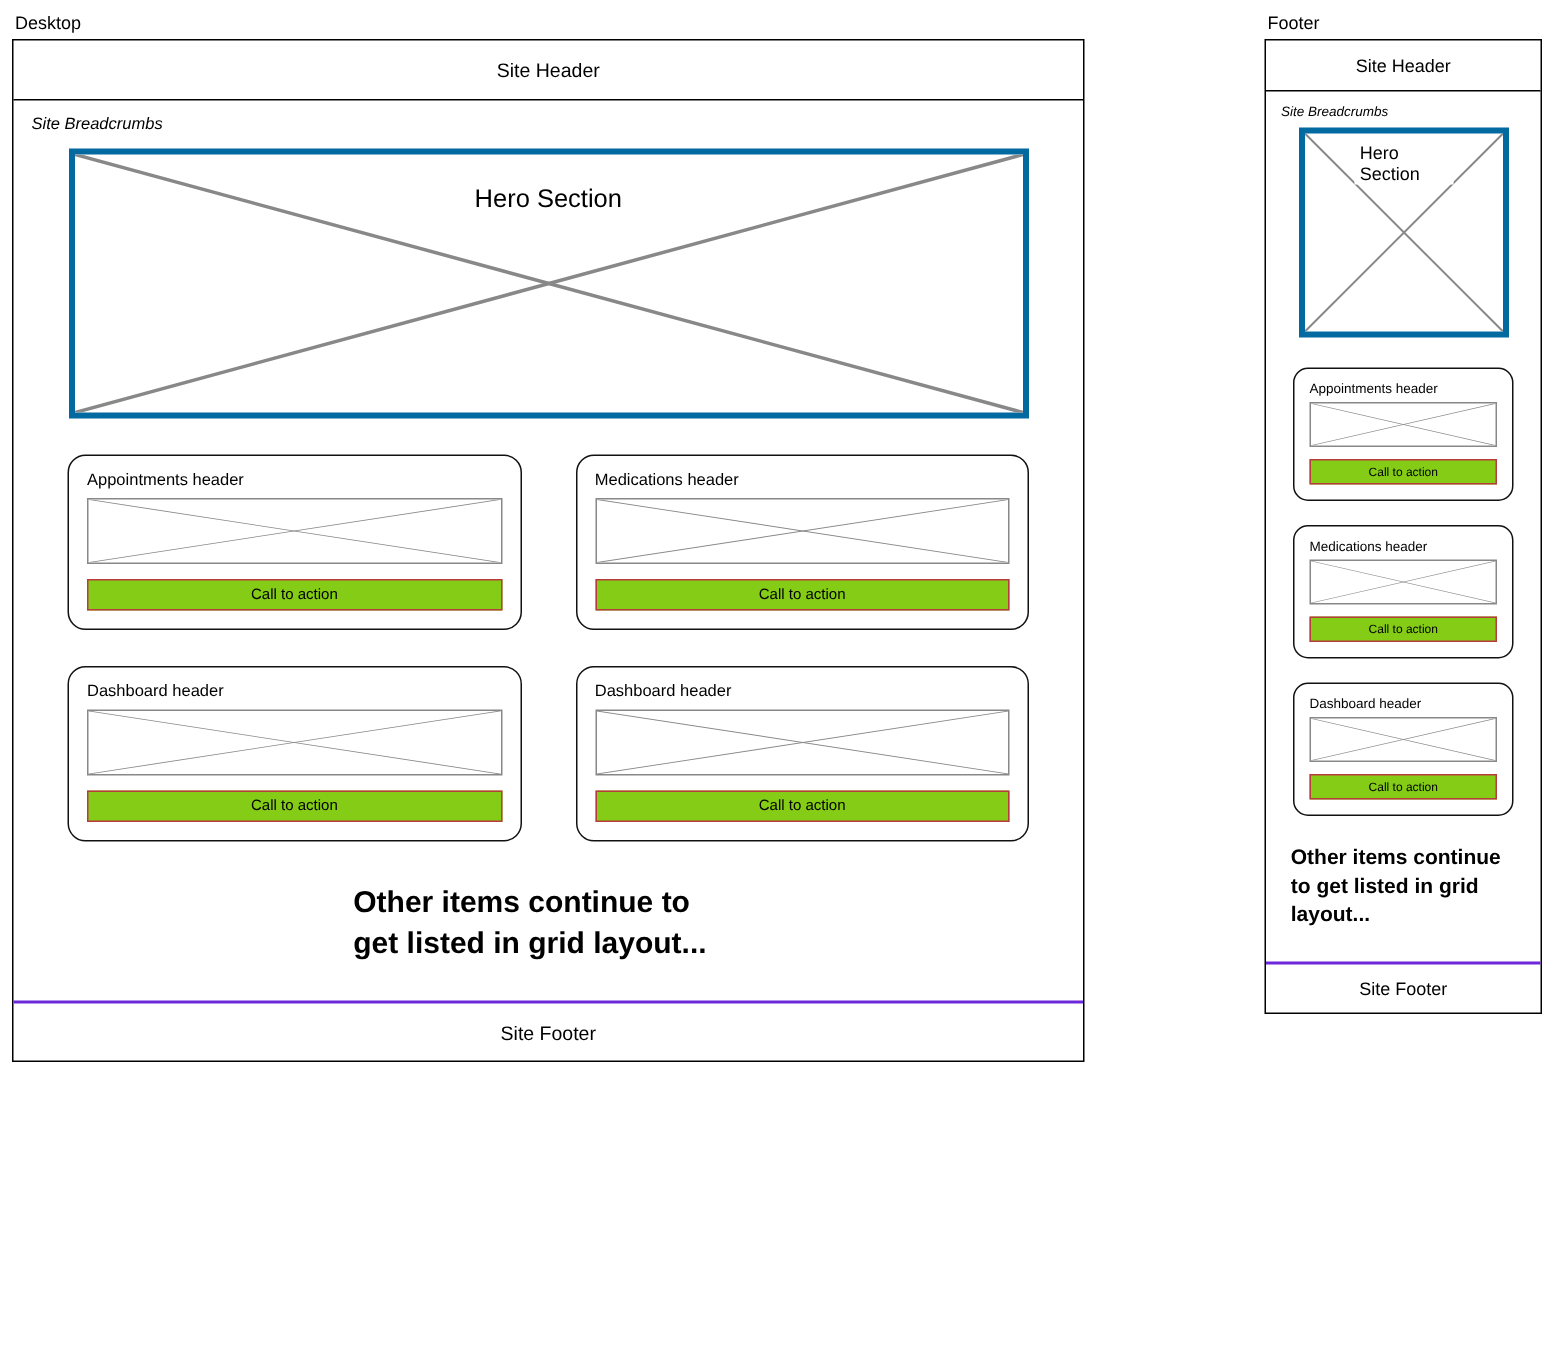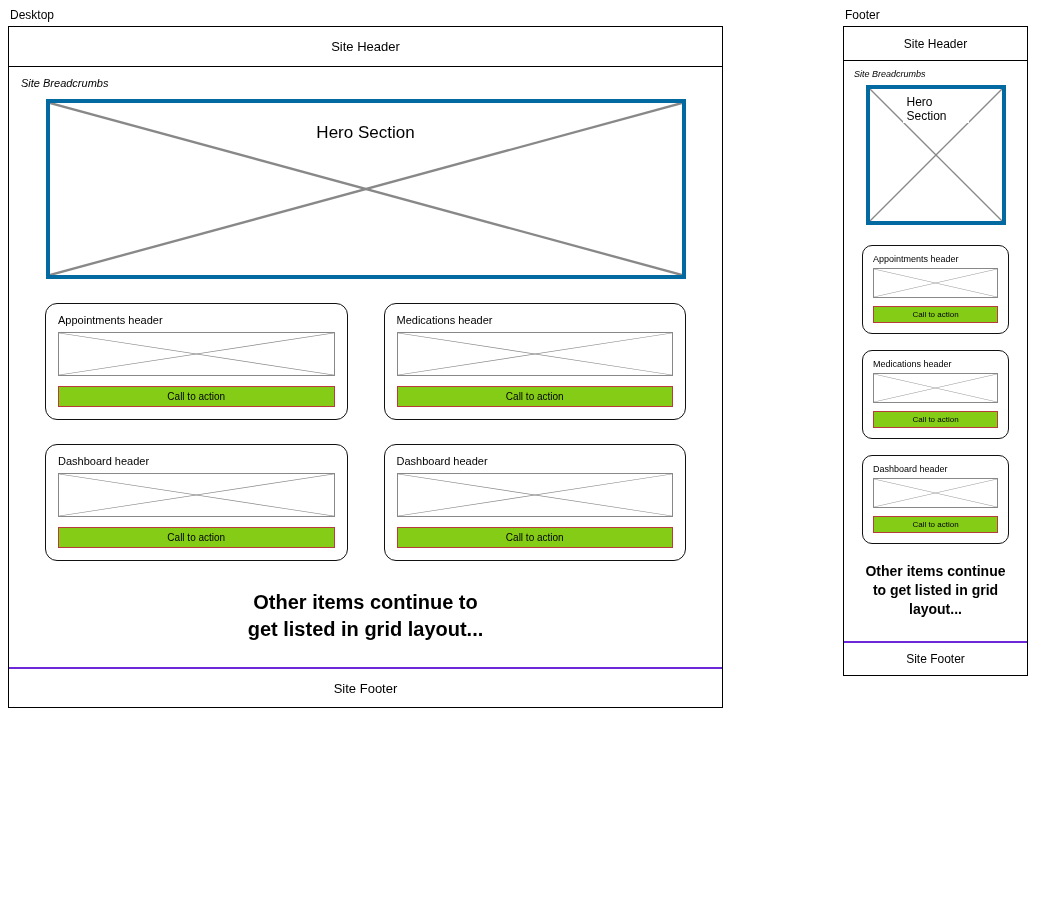--- a/index.html
+++ b/index.html
@@ -152,21 +152,21 @@
       cursor: pointer;
       font-family: inherit;
     }
     .mobile-col .cta {
       font-size: 8px;
       padding: 3px 0;
     }
     .more-note {
       font-size: 20px;
       font-weight: bold;
-      text-align: center;
+      text-align: left;
       line-height: 1.35;
       width: 260px;
       margin: 0 auto 10px auto;
     }
     .mobile-col .more-note {
       font-size: 14px;
       width: 150px;
     }
     svg.xcross {
       position: absolute;

